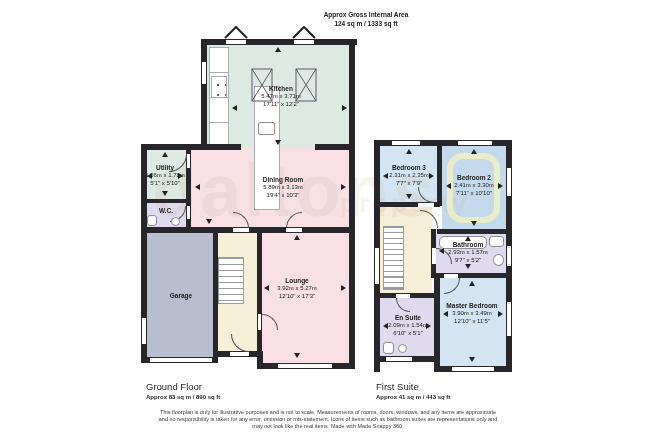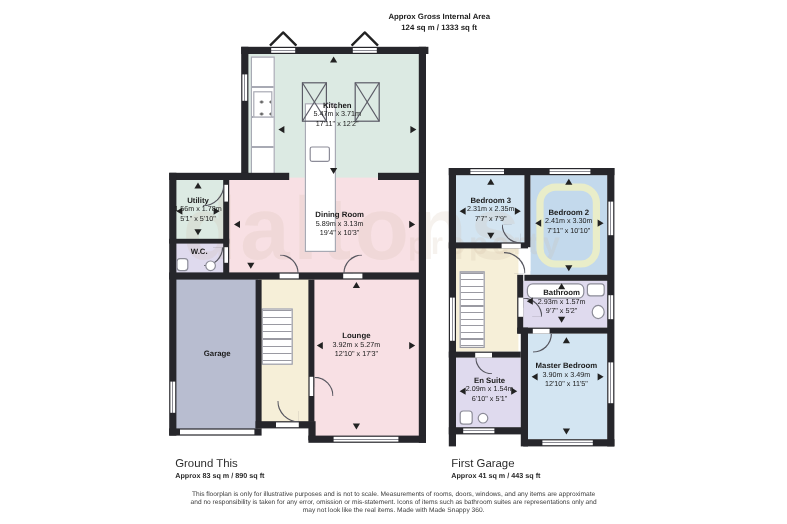--- a/index.html
+++ b/index.html
@@ -245,22 +245,22 @@
     <div class="rname">En Suite</div>
     <div class="rdim">2.09m x 1.54m</div>
     <div class="rdim">6'10" x 5'1"</div>
   </div>
   <div class="room-label" style="left:472px;top:314px;">
     <div class="rname">Master Bedroom</div>
     <div class="rdim">3.90m x 3.49m</div>
     <div class="rdim">12'10" x 11'5"</div>
   </div>
 
-  <div class="floor-title" style="left:146px;top:381px;">Ground This</div>
+  <div class="floor-title" style="left:146px;top:381px;">Ground Floor</div>
   <div class="floor-area" style="left:146px;top:394px;">Approx 83 sq m / 890 sq ft</div>
-  <div class="floor-title" style="left:376px;top:381px;">First Garage</div>
+  <div class="floor-title" style="left:376px;top:381px;">First Suite</div>
   <div class="floor-area" style="left:376px;top:394px;">Approx 41 sq m / 443 sq ft</div>
 
   <div class="disc" style="top:409px;">This floorplan is only for illustrative purposes and is not to scale. Measurements of rooms, doors, windows, and any items are approximate</div>
   <div class="disc" style="top:416px;">and no responsibility is taken for any error, omission or mis-statement. Icons of items such as bathroom suites are representations only and</div>
   <div class="disc" style="top:423px;">may not look like the real items. Made with Made Snappy 360.</div>
 
 </div>
 
 </body></html>

